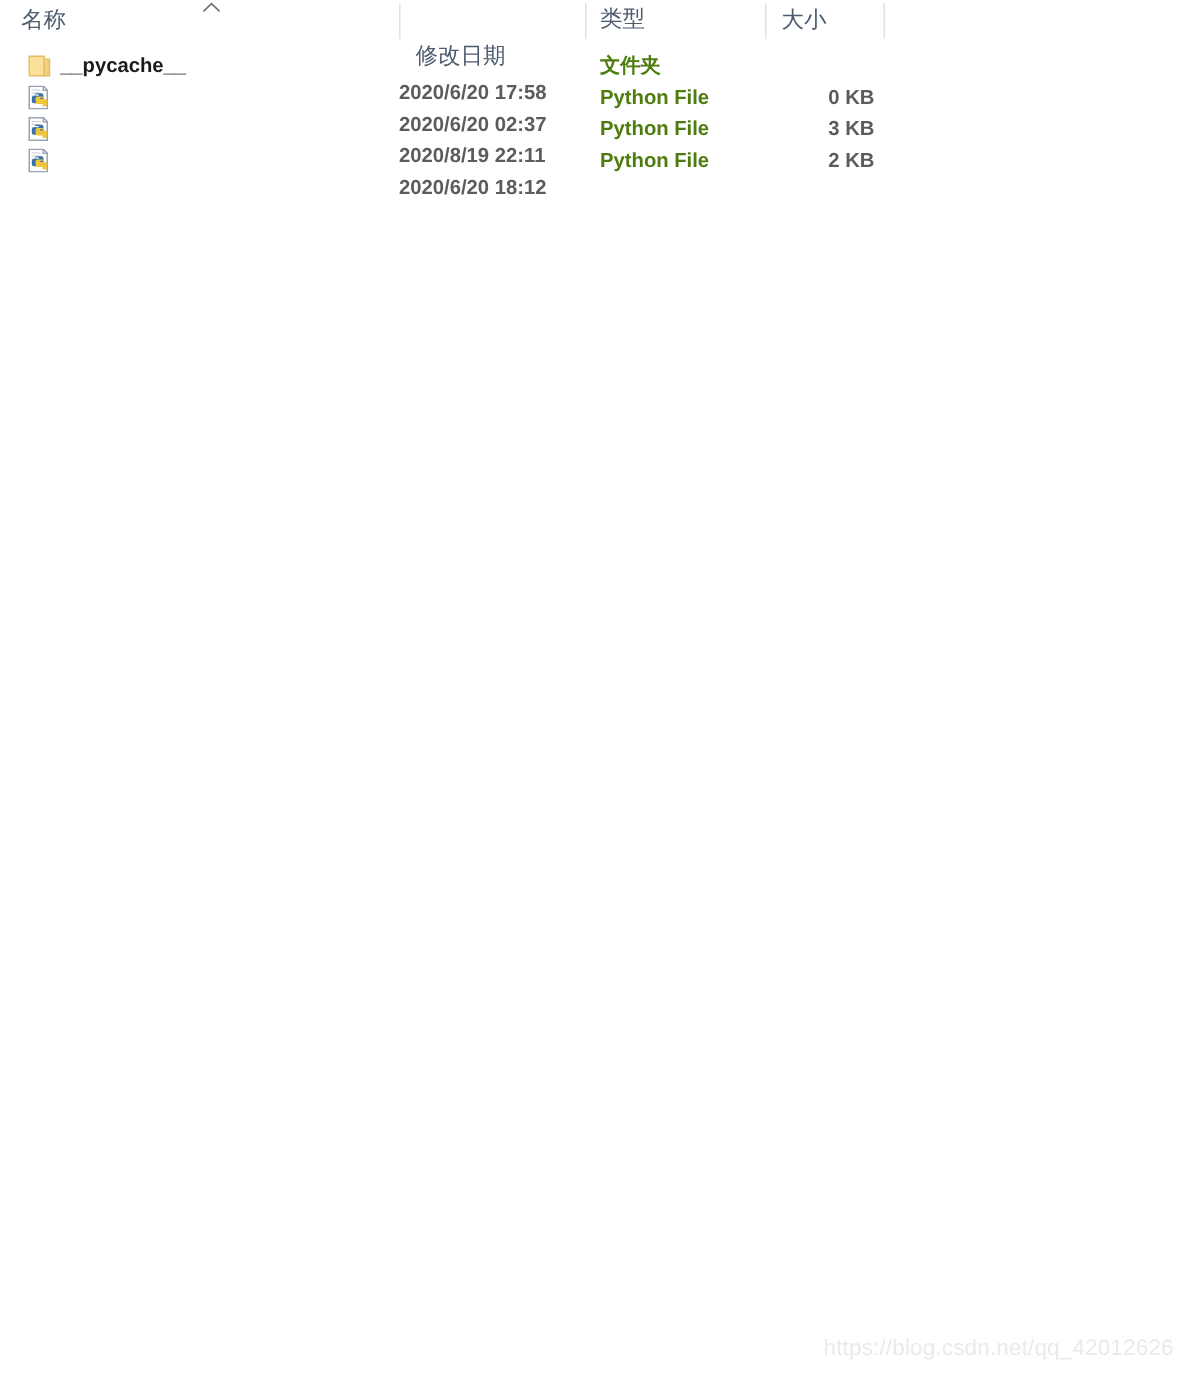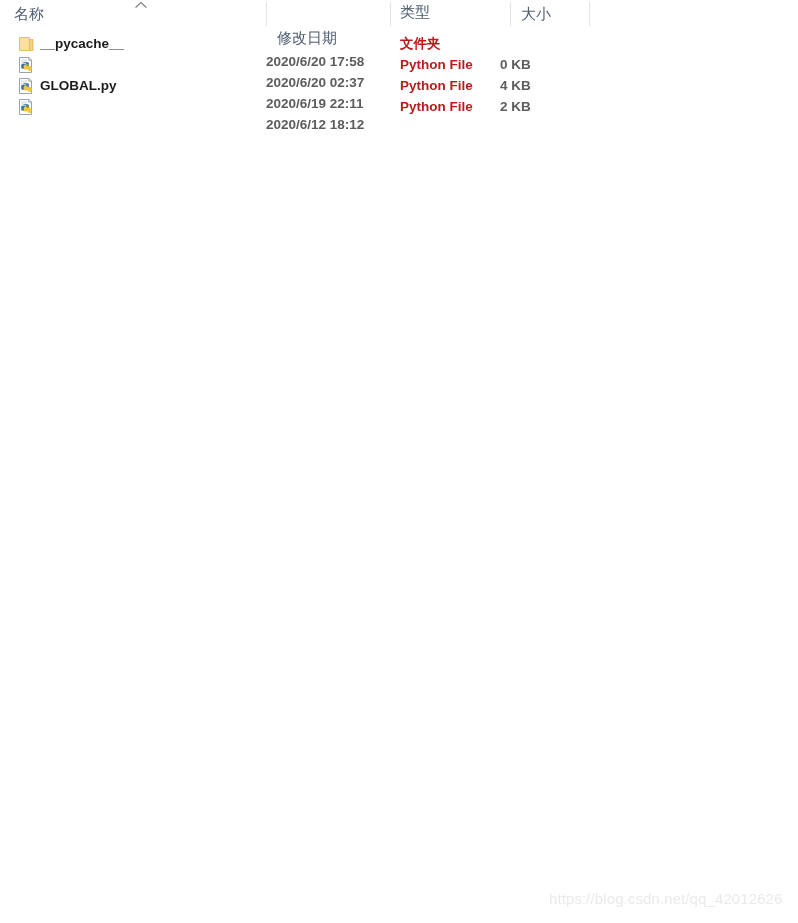--- a/index.html
+++ b/index.html
@@ -121,27 +121,27 @@
   }
   .cell-date {
     left: 266px;
     width: 110px;
     color: #5c5c5c;
     margin-top: 18px;
   }
   .cell-type {
     left: 400px;
     width: 105px;
-    color: #b91c1c;
+    color: #4d7c0f;
   }
   .cell-size {
     left: 500px;
     width: 83px;
     color: #5c5c5c;
-    text-align: left;
+    text-align: right;
   }
 
   
   .row-icon {
     position: absolute;
     left: 18px;
     top: 3px;
     width: 17px;
     height: 16px;
   }
@@ -225,37 +225,36 @@
     <div class="file-row">
       <span class="row-icon">
         <svg width="17" height="16" viewBox="0 0 17 16" xmlns="http://www.w3.org/2000/svg">
           <path d="M1.5 0.5 H11.0 L13.5 3.0 V15.5 H1.5 Z" fill="#ffffff" stroke="#9aa4b0" stroke-width="1"></path>
           <path d="M10.8 0.7 V3.2 H13.3" fill="none" stroke="#9aa4b0" stroke-width="1"></path>
           <path d="M3 3 H9 M3 5 H9 M3 7 H7" stroke="#c6cdd6" stroke-width="0.8"></path>
           <path d="M6.3 5.2 h3.2 a1.5 1.5 0 0 1 1.5 1.5 v2.0 a1.5 1.5 0 0 1 -1.5 1.5 h-3.2 v1.6 h-1.6 a1.5 1.5 0 0 1 -1.5 -1.5 v-2.0 a1.5 1.5 0 0 1 1.5 -1.5 h3.2 v-0.8 h-3.1 z" fill="#3572a5"></path>
           <path d="M10.4 7.4 h-3.2 a1.5 1.5 0 0 0 -1.5 1.5 v2.0 a1.5 1.5 0 0 0 1.5 1.5 h3.2 v1.6 h1.6 a1.5 1.5 0 0 0 1.5 -1.5 v-2.0 a1.5 1.5 0 0 0 -1.5 -1.5 h-3.2 v-0.8 h3.1 z" fill="#f2c63c"></path>
         </svg>
       </span>
-      <span class="cell cell-name">GLOBAL.py</span>
-      <span class="cell cell-date">2020/6/19 22:11</span>
+      <span class="cell cell-date">2020/8/19 22:11</span>
       <span class="cell cell-type">Python File</span>
-      <span class="cell cell-size">4 KB</span>
+      <span class="cell cell-size">3 KB</span>
     </div>
 
     <div class="file-row">
       <span class="row-icon">
         <svg width="17" height="16" viewBox="0 0 17 16" xmlns="http://www.w3.org/2000/svg">
           <path d="M1.5 0.5 H11.0 L13.5 3.0 V15.5 H1.5 Z" fill="#ffffff" stroke="#9aa4b0" stroke-width="1"></path>
           <path d="M10.8 0.7 V3.2 H13.3" fill="none" stroke="#9aa4b0" stroke-width="1"></path>
           <path d="M3 3 H9 M3 5 H9 M3 7 H7" stroke="#c6cdd6" stroke-width="0.8"></path>
           <path d="M6.3 5.2 h3.2 a1.5 1.5 0 0 1 1.5 1.5 v2.0 a1.5 1.5 0 0 1 -1.5 1.5 h-3.2 v1.6 h-1.6 a1.5 1.5 0 0 1 -1.5 -1.5 v-2.0 a1.5 1.5 0 0 1 1.5 -1.5 h3.2 v-0.8 h-3.1 z" fill="#3572a5"></path>
           <path d="M10.4 7.4 h-3.2 a1.5 1.5 0 0 0 -1.5 1.5 v2.0 a1.5 1.5 0 0 0 1.5 1.5 h3.2 v1.6 h1.6 a1.5 1.5 0 0 0 1.5 -1.5 v-2.0 a1.5 1.5 0 0 0 -1.5 -1.5 h-3.2 v-0.8 h3.1 z" fill="#f2c63c"></path>
         </svg>
       </span>
-      <span class="cell cell-date">2020/6/12 18:12</span>
+      <span class="cell cell-date">2020/6/20 18:12</span>
       <span class="cell cell-type">Python File</span>
       <span class="cell cell-size">2 KB</span>
     </div>
 
   </div>
 
   <div class="watermark">https://blog.csdn.net/qq_42012626</div>
 
 </div>
 

